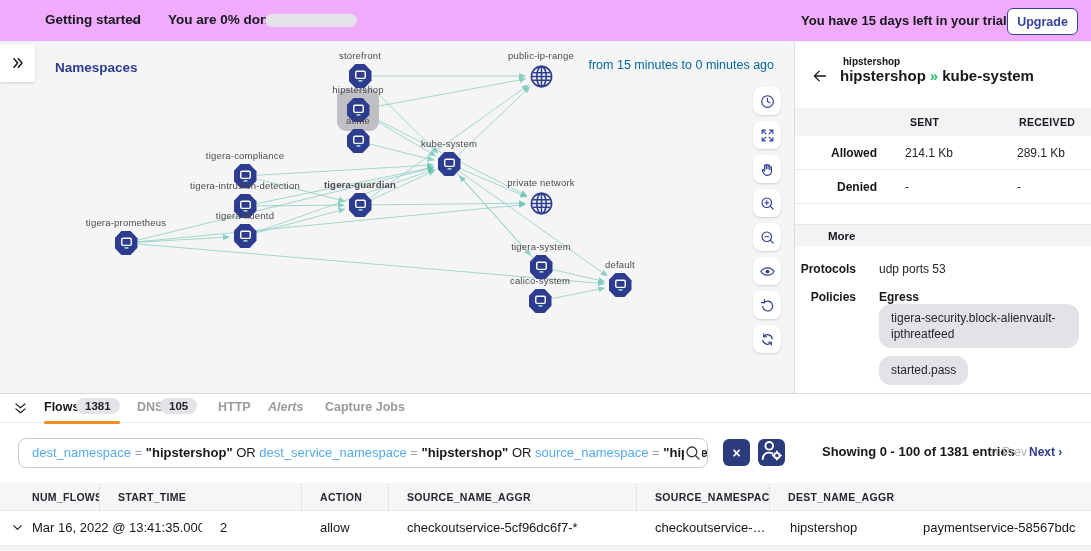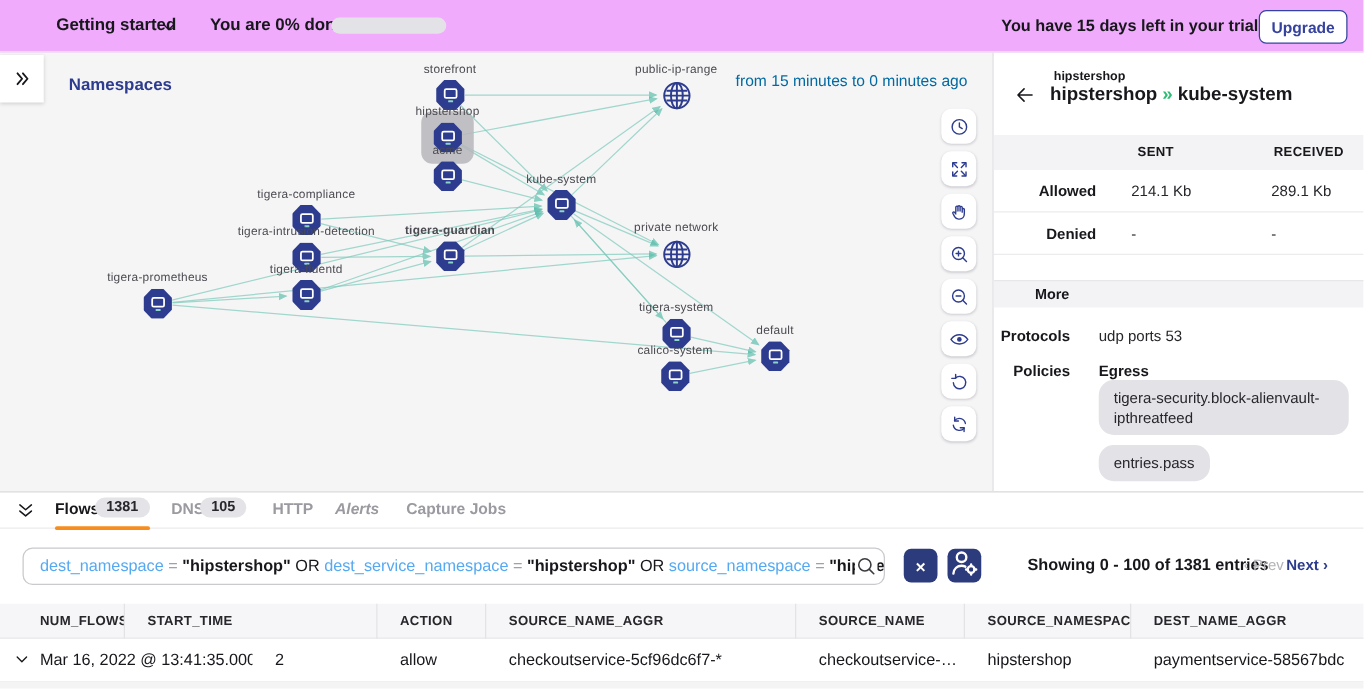--- a/index.html
+++ b/index.html
@@ -321,21 +321,21 @@
       </div>
     <div class="more-band">
       <span>More</span>
     </div>
     <span class="kv-label" style="top:220px">Protocols</span>
     <span class="kv-value" style="top:220px">udp ports 53</span>
     <span class="kv-label" style="top:248px">Policies</span>
     <span class="kv-value" style="top:248px;font-weight:700;color:#17171c">Egress</span>
     <div class="pol-pills" id="pol-pills">
         <div class="pill wide">tigera-security.block-alienvault-ipthreatfeed</div>
-        <div class="pill">entries.pass</div>
+        <div class="pill">started.pass</div>
         <div class="pill">platform.allow-kube-dns</div>
       </div>
   </div>
 
   <div class="flows">
     <div class="tabs-row">
       <span class="collapse-ic"><svg viewBox="0 0 24 24" fill="none" stroke="currentColor" stroke-width="1.7" stroke-linecap="round" stroke-linejoin="round" style="width:100%;height:100%">
             <path d="M5.5 5.5 12 11l6.5-5.5M5.5 12.5 12 18l6.5-5.5"></path>
           </svg></span>
       <div id="tabs-layer">
@@ -366,21 +366,20 @@
       </div>
     <span class="showing">Showing 0 - 100 of 1381 entries</span>
     <span class="pg-prev">‹ Prev</span>
     <span class="pg-next">Next ›</span>
 
     <div class="ftable-head" id="ftable-head">
         <div class="fth" style="width: 100px;">NUM_FLOWS</div>
         <div class="fth" style="width: 202px;">START_TIME</div>
         <div class="fth" style="width: 87px;">ACTION</div>
         <div class="fth" style="width: 248px;">SOURCE_NAME_AGGR</div>
-        <div class="fth" style="width: 135px;">SOURCE_NAME</div>
         <div class="fth" style="width: 133px;">SOURCE_NAMESPACE</div>
         <div class="fth" style="width: 186px;">DEST_NAME_AGGR</div>
       </div>
     <div class="ftable-row" id="ftable-row">
         <div class="ftd" style="width: 202px;">Mar 16, 2022 @ 13:41:35.000</div>
         <div class="ftd" style="width: 100px;">2</div>
         <div class="ftd" style="width: 87px;">allow</div>
         <div class="ftd" style="width: 248px;">checkoutservice-5cf96dc6f7-*</div>
         <div class="ftd" style="width: 135px;">checkoutservice-…</div>
         <div class="ftd" style="width: 133px;">hipstershop</div>

